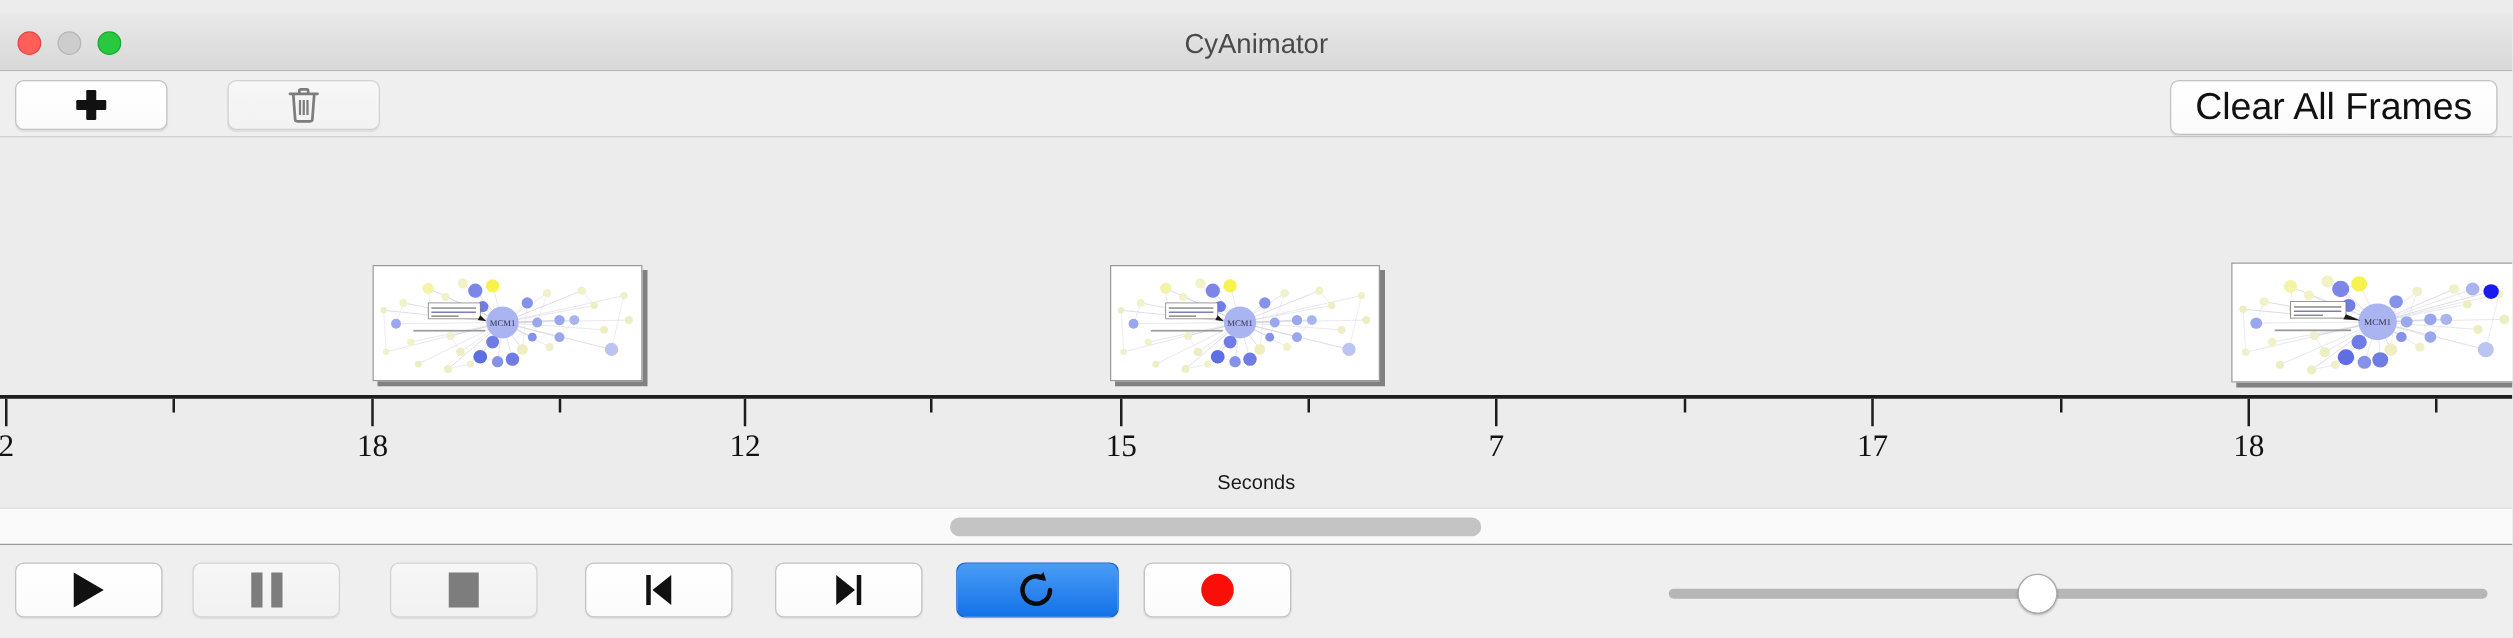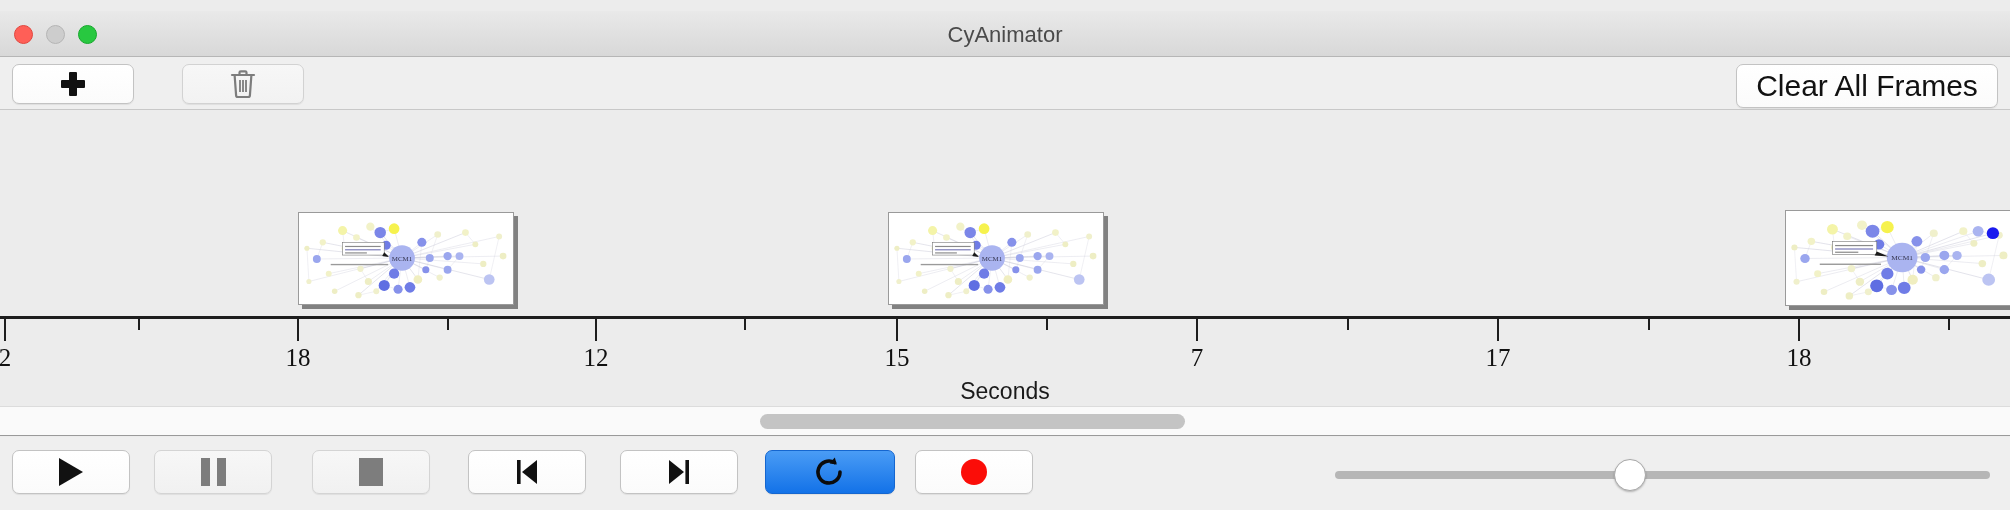--- a/index.html
+++ b/index.html
@@ -142,21 +142,21 @@
   .tick-label {
     position: absolute; top: 28px;
     font-size: 25px; color: #111;
     font-family: "Liberation Serif", serif;
     transform: translateX(-50%);
     white-space: nowrap;
   }
   .axis-title {
     position: absolute; top: 62px; left: 0; right: 0;
     text-align: center;
-    font-size: 23px; color: #1a1a1a;
+    font-size: 16px; color: #1a1a1a;
     font-family: "Liberation Sans", sans-serif;
   }
 
   
   .hscroll {
     position: absolute; top: 406px; left: 0;
     width: 2010px; height: 30px;
     background: #fafafa;
     border-top: 1px solid #dcdcdc;
     border-bottom: 1px solid #9a9a9a;

